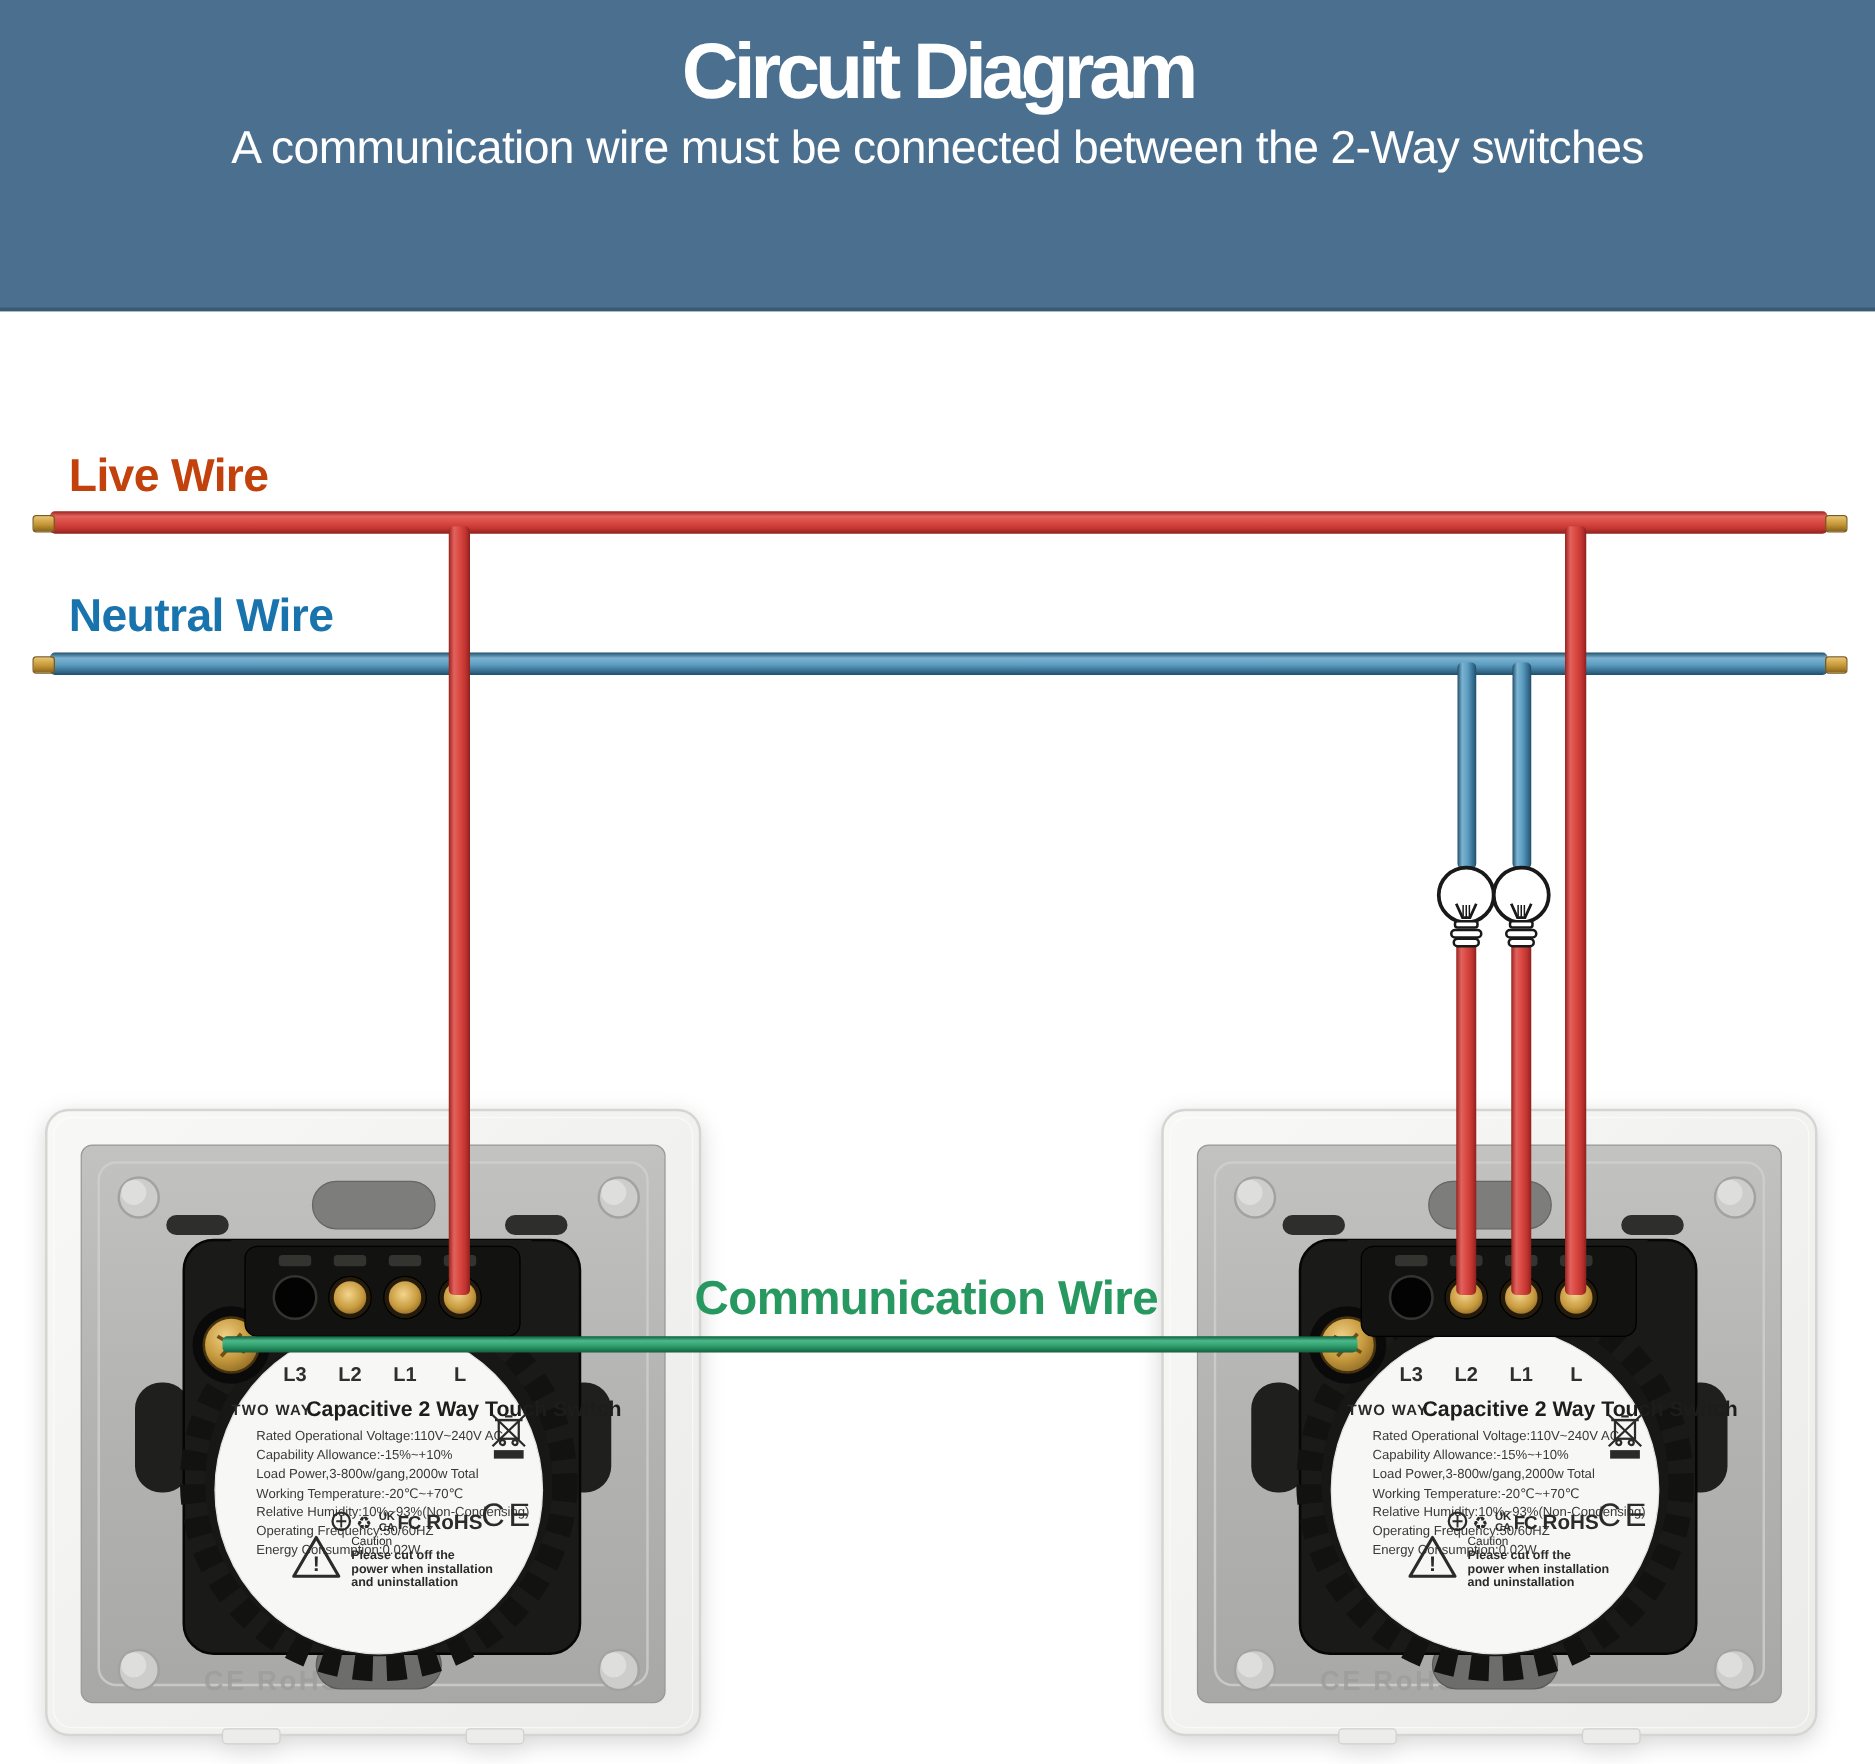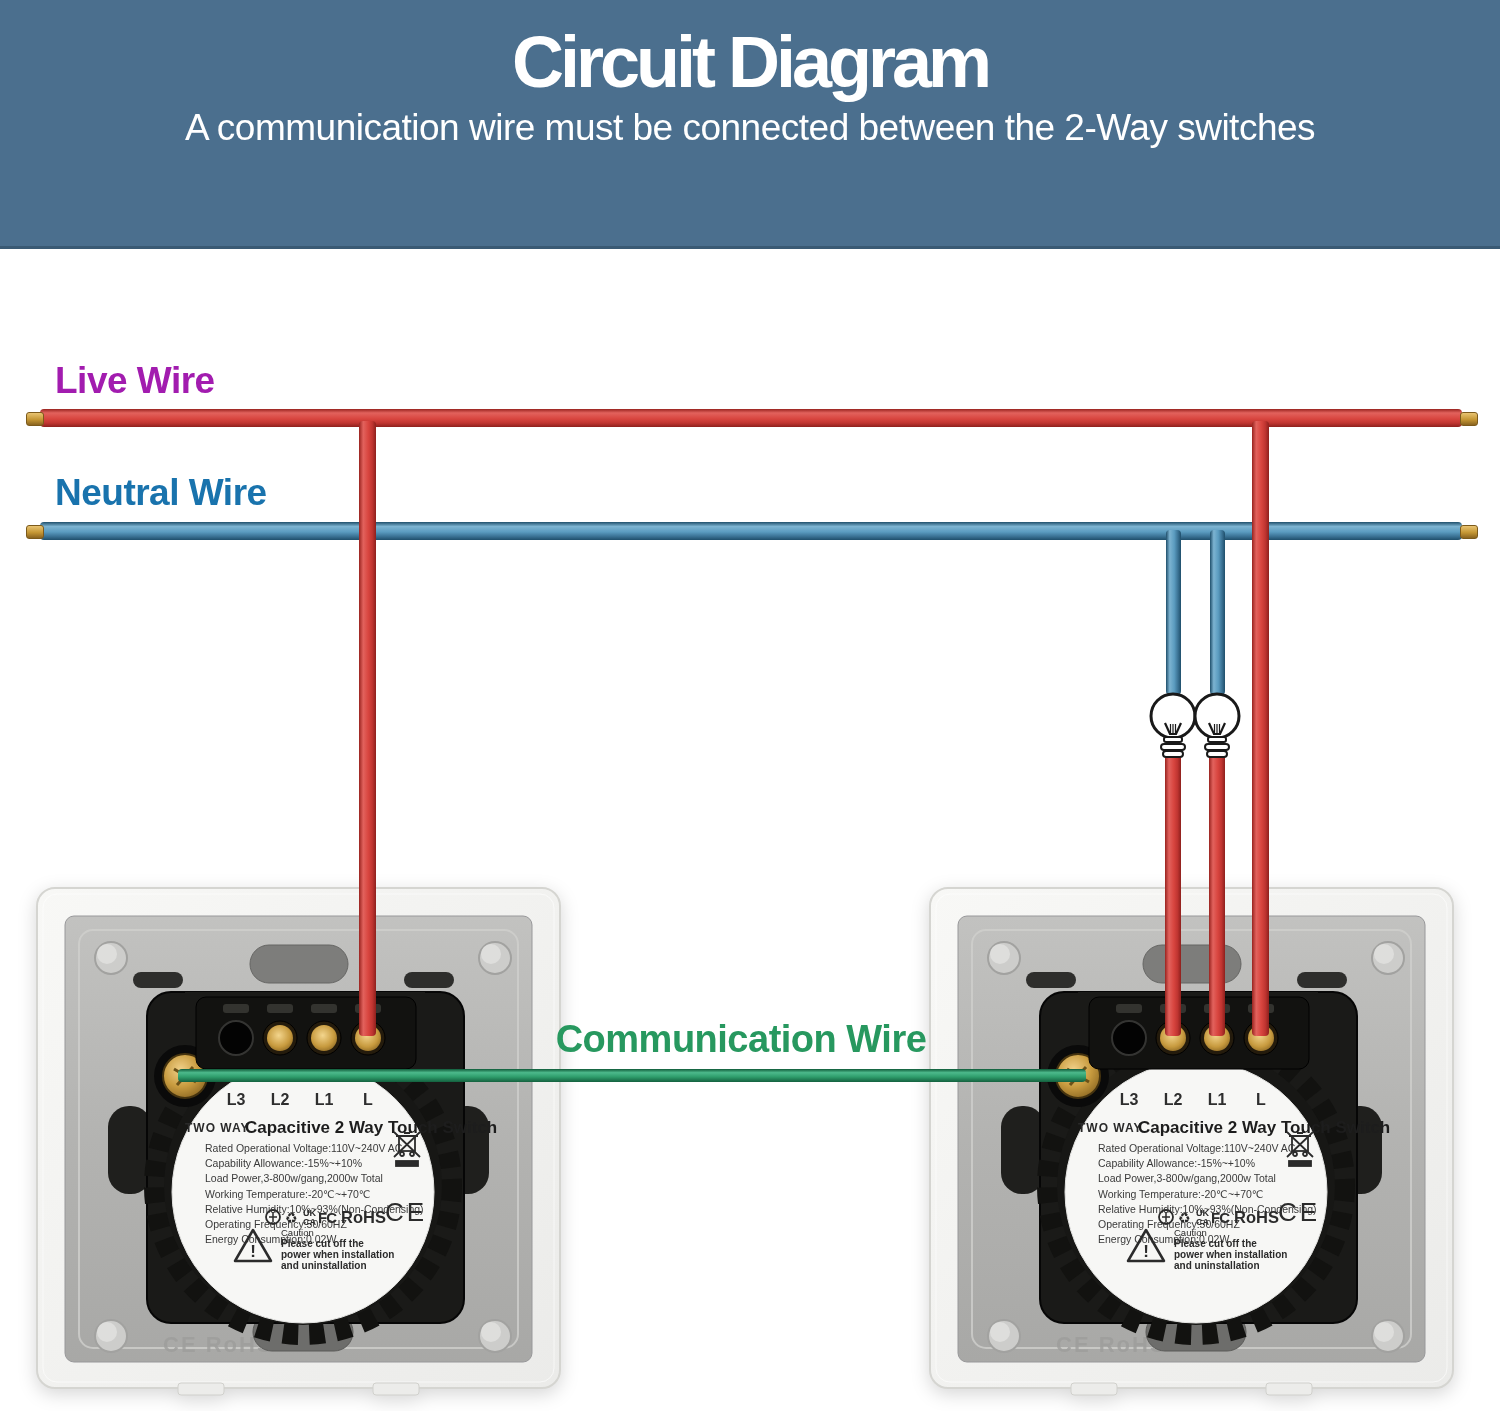--- a/index.html
+++ b/index.html
@@ -3,41 +3,41 @@
 <meta charset="utf-8">
 <style>
   html,body{margin:0;padding:0;}
   body{width:1500px;height:1411px;position:relative;background:#ffffff;overflow:hidden;
        font-family:"Liberation Sans","DejaVu Sans",sans-serif;}
   .canvas{position:absolute;inset:0;}
 
   
   .header{position:absolute;left:0;top:0;width:1500px;height:246px;background:#4b6f8e;
           border-bottom:3px solid #3a5a74;text-align:center;color:#fff;}
-  .header h1{margin:22px 0 0 0;font-size:72px;letter-spacing:-4px;font-weight:bold;line-height:1.12;}
+  .header h1{margin:22px 0 0 0;font-size:63px;letter-spacing:-4px;font-weight:bold;line-height:1.12;}
   .header p{margin:4px 0 0 0;font-size:37px;font-weight:normal;letter-spacing:-.5px;}
 
   
   .wire{position:absolute;}
   .h-red{height:18px;border-radius:4px;
     background:linear-gradient(180deg,#99231f 0%,#e2625d 22%,#d8453f 55%,#c03531 78%,#8e201d 100%);}
   .v-red{width:17px;border-radius:4px;
     background:linear-gradient(90deg,#99231f 0%,#e2625d 25%,#d8453f 55%,#c03531 78%,#8e201d 100%);}
   .h-blue{height:18px;border-radius:4px;
     background:linear-gradient(180deg,#1f4f6b 0%,#7cb3d1 25%,#5b9cc0 55%,#3a7294 80%,#1f4f6b 100%);}
   .v-blue{width:15px;border-radius:4px;
     background:linear-gradient(90deg,#1f4f6b 0%,#7cb3d1 25%,#5b9cc0 55%,#3a7294 80%,#1f4f6b 100%);}
   .h-green{height:13px;border-radius:4px;
     background:linear-gradient(180deg,#0f5a39 0%,#4cb98b 28%,#2f9e6c 60%,#14613f 100%);}
   .tip{position:absolute;width:16px;height:12px;border:1px solid #7c5a1b;border-radius:3px;
     background:linear-gradient(180deg,#e9c472 0%,#c49634 55%,#8a6420 100%);}
 
   
   .wire-label{position:absolute;font-weight:bold;font-size:37px;letter-spacing:-.5px;}
-  .live-label{color:#a21caf;}
+  .live-label{color:#c2410c;}
   .neutral-label{color:#1973ad;}
   .comm-label{color:#27985f;font-size:38px;width:420px;text-align:center;}
 
   .switch-svg{position:absolute;filter:drop-shadow(0 5px 9px rgba(0,0,0,.16));}
   .bulb-svg{position:absolute;}
 </style>
 </head>
 <body>
 
 <div class="canvas">

